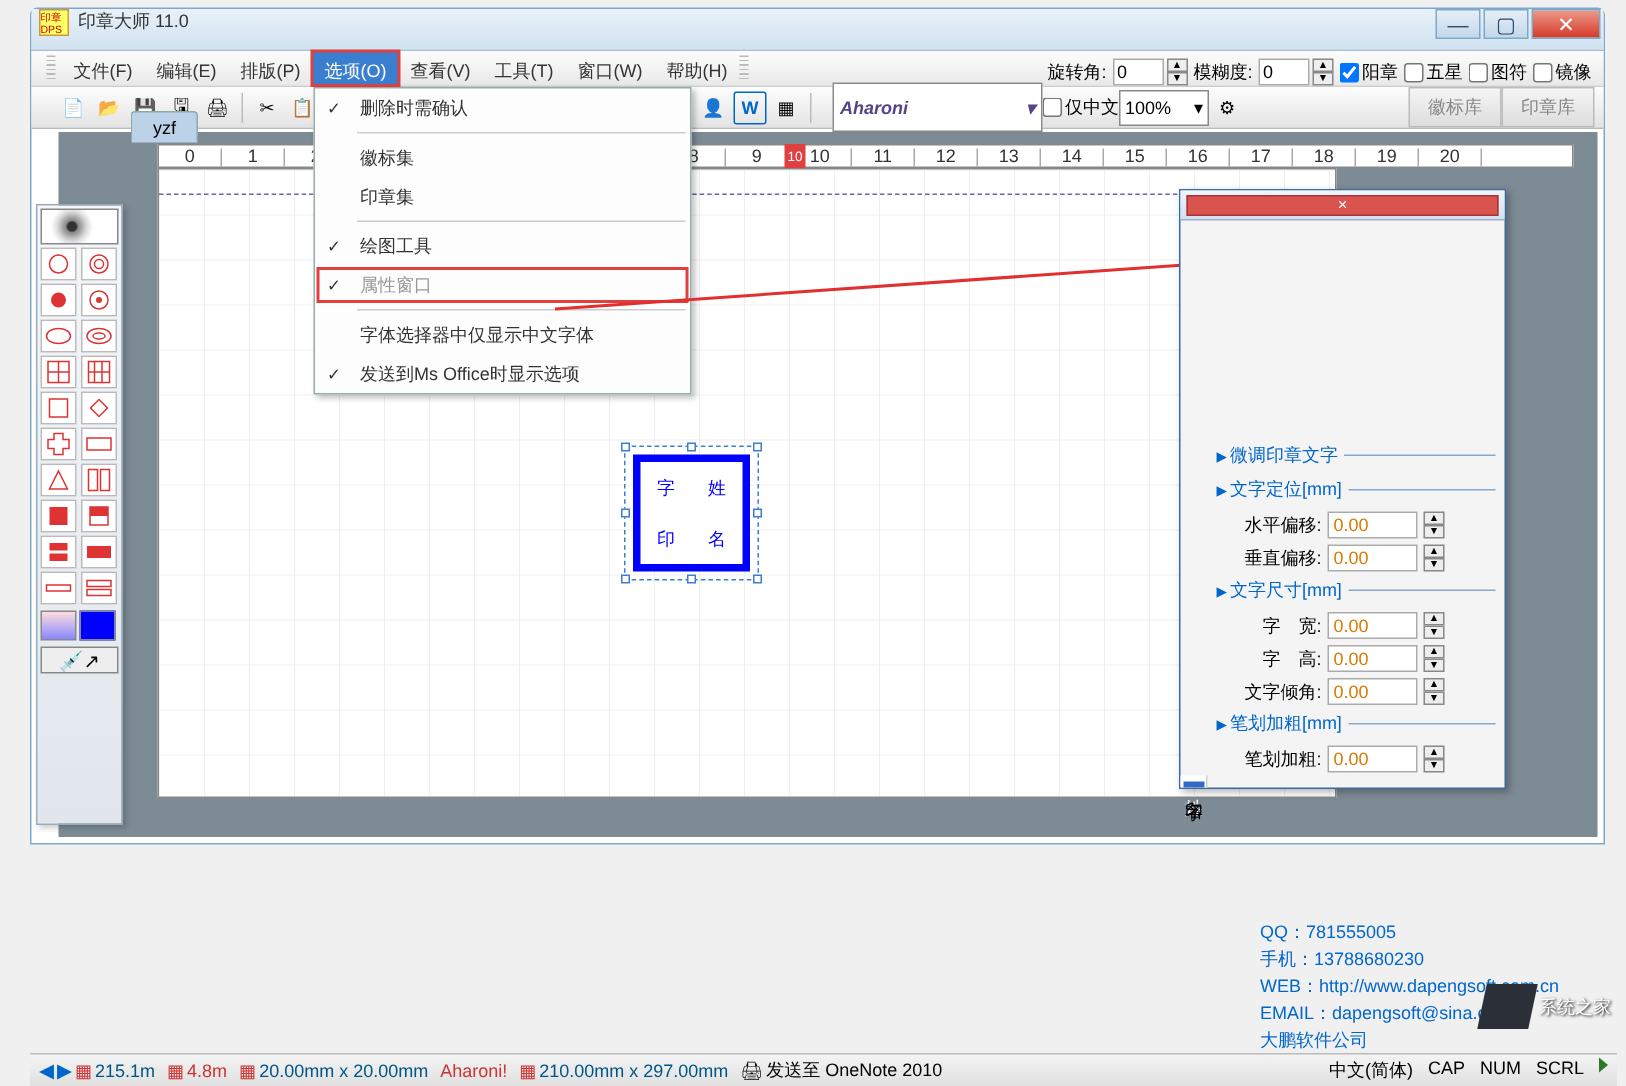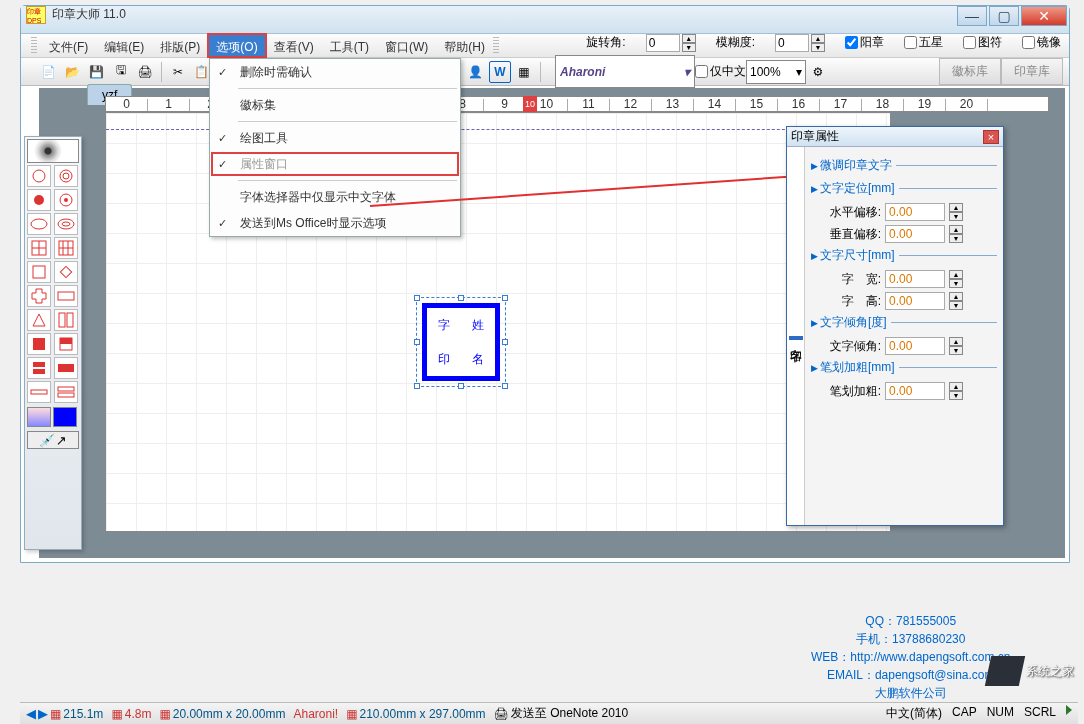--- a/index.html
+++ b/index.html
@@ -12,21 +12,21 @@
 .titlebar-text { flex: 1; color: #333; }
 .winbtns { position:absolute; right:2px; top:0; display:flex; gap:2px;}
 .winbtn { width: 30px; height: 20px; background: linear-gradient(#e6eef7,#c3d7ea); border: 1px solid #7ba9c9; font-size:14px; display:flex; align-items:center; justify-content:center; color:#2a4a6a; cursor:pointer;}
 .winbtn.close { background: linear-gradient(#e98,#d53a2a); color:#fff; width:46px;}
 
 
 .menubar { height: 24px; display: flex; align-items: stretch; border-bottom: 1px solid #ccc; background: linear-gradient(#fdfdfd,#e8e8e8); padding-left:10px;}
 .handle { width:6px; background:repeating-linear-gradient(to bottom,#bbb,#bbb 1px,transparent 1px,transparent 3px); margin:3px 4px 3px 0;}
 .menuitem { padding: 5px 8px 4px; color:#333; cursor:pointer; white-space:nowrap;}
 .menuitem.highlighted { background:#3a7ecf; color:#fff; outline:2px solid #e04040; outline-offset:-1px;}
-.menubar-right { display:flex; align-items:flex-start; margin-left:auto; padding-right:8px; gap:20px;}
+.menubar-right { display:flex; align-items:flex-end; margin-left:auto; padding-right:8px; gap:4px;}
 .spin { display:inline-flex; align-items:center; gap:2px;}
 .spin input { width:34px; height:18px; border:1px solid #aaa; padding:0 2px; text-align:left;}
 .spinbtns { display:flex; flex-direction:column; width:14px;}
 .spinbtns span { height:9px; border:1px solid #888; background:#eee; font-size:7px; line-height:7px; text-align:center; cursor:pointer;}
 .chk { display:inline-flex; align-items:center; gap:2px; font-size:12px;}
 .chk input { width:13px; height:13px;}
 
 
 .toolbar { height: 28px; display:flex; align-items:center; background:linear-gradient(#fdfdfd,#e3e3e3); border-bottom:1px solid #bbb; padding:0 6px;}
 .tb-btn { width:22px; height:22px; display:flex; align-items:center; justify-content:center; cursor:pointer; border-radius:2px; margin:0 1px;}
@@ -39,21 +39,21 @@
 
 .dropdown { position:absolute; left:188px; top:52px; width:252px; background:#fdfdfd; border:1px solid #9aa; box-shadow:2px 2px 4px rgba(0,0,0,.25); z-index:20;}
 .dd-item { height:26px; display:flex; align-items:center; padding:0 8px 0 30px; position:relative; color:#333; cursor:pointer;}
 .dd-item .check { position:absolute; left:8px; color:#333; font-size:11px;}
 .dd-sep { height:1px; background:#ccc; margin:3px 3px 3px 28px;}
 .dd-item.boxed { outline:2px solid #e04040; outline-offset:-3px; color:#999;}
 
 
 .docarea { position:absolute; left:18px; top:82px; right:4px; bottom:4px; background:#7d8b95;}
 .doctab { position:absolute; left:66px; top:68px; display:flex; gap:0;}
-.doctab span { background:#bcd2e8; padding:3px 14px; border:1px solid #8aa; border-bottom:none; border-radius:3px 3px 0 0;margin-top:10px;}
+.doctab span { background:#bcd2e8; padding:3px 14px; border:1px solid #8aa; border-bottom:none; border-radius:3px 3px 0 0;}
 .ruler-h { position:absolute; left:84px; top:90px; right:20px; height:16px; background:#fff; border:1px solid #888; font-size:9px; color:#333; overflow:hidden;}
 .ruler-h .ticks { position:relative; height:100%; white-space:nowrap;}
 .ruler-h .tick { display:inline-block; width:42px; text-align:center; border-right:1px solid #aaa; height:100%; line-height:10px;}
 .ruler-red { position:absolute; left:502px; top:90px; width:14px; height:16px; background:#e04040; color:#fff; font-size:9px; text-align:center; line-height:16px; z-index:2;}
 .canvas { position:absolute; left:84px; top:106px; width:786px; height:420px; background:#fff; background-image:linear-gradient(#eee 1px,transparent 1px),linear-gradient(90deg,#eee 1px,transparent 1px); background-size:30px 30px; border:1px solid #888;}
 .canvas-dashed { position:absolute; left:0; top:16px; right:0; border-top:1px dashed #66a;}
 .stamp { position:absolute; left:316px; top:190px; width:78px; height:78px; border:5px solid #0000ff; background:#fff; display:grid; grid-template:1fr 1fr/1fr 1fr; font-family:SimSun; color:#0000ff; font-size:26px;}
 .stamp div { display:flex; align-items:center; justify-content:center;}
 .stamp-sel { position:absolute; left:310px; top:184px; width:90px; height:90px; border:1px dashed #3a7ecf;}
 .stamp-handle { position:absolute; width:6px; height:6px; background:#fff; border:1px solid #3a7ecf;}
@@ -66,37 +66,37 @@
 .pal svg, .pal span { color:#d33;}
 .colrow { display:flex; margin-top:4px; gap:2px;}
 .colrow div { width:24px; height:20px; border:1px solid #888;}
 .pick { width:52px; height:18px; margin-top:4px; border:1px solid #888; background:#eee; display:flex; align-items:center; justify-content:center; font-size:13px;}
 
 
 .props { position:absolute; left:786px; top:126px; width:218px; height:400px; background:#f4f4f4; border:1px solid #3a69a5; box-shadow:2px 2px 5px rgba(0,0,0,.3); z-index:30;}
 .props-title { height:20px; background:linear-gradient(#eef5fc,#d0e2f0); display:flex; align-items:center; padding:0 4px; border-bottom:1px solid #aac;}
 .props-title span:first-child { flex:1;}
 .props-x { width:16px; height:14px; background:#d9534f; color:#fff; text-align:center; line-height:12px; font-size:11px; border:1px solid #a33; cursor:pointer;}
-.props-body { display:flex; height:calc(100% - 20px);}
+.props-body { display:flex; height:calc(100% - 20px);align-items:flex-end;}
 .props-side { width:18px; background:#fff; border-right:1px solid #ccc; writing-mode:vertical-rl; text-align:center; padding-top:4px;}
 .props-side .sel { background:#316ac5; color:#fff; padding:2px 0;}
 .props-main { flex:1; padding:6px; overflow:auto;}
 .section-hdr { color:#0066cc; font-size:12px; display:flex; align-items:center; margin:4px 0 6px;}
 .section-hdr::before { content:"▶"; font-size:9px; margin-right:2px;}
 .section-hdr::after { content:""; flex:1; border-top:1px solid #8ac; margin-left:4px;}
 .field { display:flex; align-items:center; margin:4px 0 4px 14px; gap:4px;}
 .field label { width:56px; text-align:right;}
 .field input { width:60px; height:18px; border:1px solid #aaa; color:#d77a00; padding:0 3px; text-align:left;}
 
 
 .arrow { position:absolute; left:370px; top:205px; width:430px; height:2px; background:#e03030; z-index:25; transform-origin:left center; transform:rotate(-4deg);}
 .arrow::after { content:""; position:absolute; right:-2px; top:-5px; border-left:14px solid #e03030; border-top:6px solid transparent; border-bottom:6px solid transparent;}
 
 
-.contact { position:absolute; left:811px; top:612px; font-size:12px; color:#0066cc; line-height:18px;text-align:center;}
+.contact { position:absolute; left:840px; top:612px; font-size:12px; color:#0066cc; line-height:18px;}
 .logo-corner { position:absolute; right:10px; bottom:38px; color:#fff; font-size:15px; text-shadow:1px 1px 2px #000; display:flex; align-items:center; gap:4px;}
 .logo-corner .L { width:34px; height:30px; background:#2a2f38; transform:skewX(-12deg);}
 
 
 .statusbar { position:absolute; left:20px; bottom:0; right:6px; height:22px; background:linear-gradient(#f4f4f4,#e0e0e0); border-top:1px solid #bbb; display:flex; align-items:center; font-size:12px; gap:8px; padding:0 6px;}
 .statusbar .sb { display:inline-flex; align-items:center; gap:2px;}
 .sb-arrow { color:#0066cc; font-size:13px;}
 .sb-red { color:#c33;}
 .sb-blue { color:#058;}
 .sb-mod { color:#c33;}
@@ -201,20 +201,23 @@
 
   <div class="dropdown">
     <div class="dd-item">
         <span class="check">✓</span>
         <span>删除时需确认</span>
       </div>
     <div class="dd-sep"></div>
     <div class="dd-item">
         <span>徽标集</span>
       </div>
+    <div class="dd-item">
+        <span>印章集</span>
+      </div>
     <div class="dd-sep"></div>
     <div class="dd-item">
         <span class="check">✓</span>
         <span>绘图工具</span>
       </div>
     <div class="dd-item boxed">
         <span class="check">✓</span>
         <span>属性窗口</span>
       </div>
     <div class="dd-sep"></div>
@@ -376,21 +379,20 @@
     <div style="background:linear-gradient(#fdd,#88f)"></div>
     <div style="background:#0000ff"></div>
   </div>
   <div class="pick">💉↗</div>
 </div>
 
 <div class="arrow"></div>
 
 <div class="props">
   <div class="props-title">
-    <span>印章属性</span>
     <span class="props-x">×</span>
   </div>
   <div class="props-body">
     <div class="props-side">
       <span class="sel">姓</span><span>名</span><span>字</span><span>印</span>
     </div>
     <div class="props-main">
       <div class="section-hdr">微调印章文字</div>
       <div class="section-hdr">文字定位[mm]</div>
       <div class="field">
@@ -419,21 +421,20 @@
           </span>
         </div>
       <div class="field">
           <label>字　高:</label>
           <input value="0.00" style="">
           <span class="spinbtns">
             <span>▲</span>
             <span>▼</span>
           </span>
         </div>
-      <div class="section-hdr">文字倾角[度]</div>
       <div class="field">
           <label>文字倾角:</label>
           <input value="0.00" style="">
           <span class="spinbtns">
             <span>▲</span>
             <span>▼</span>
           </span>
         </div>
       <div class="section-hdr">笔划加粗[mm]</div>
       <div class="field">

